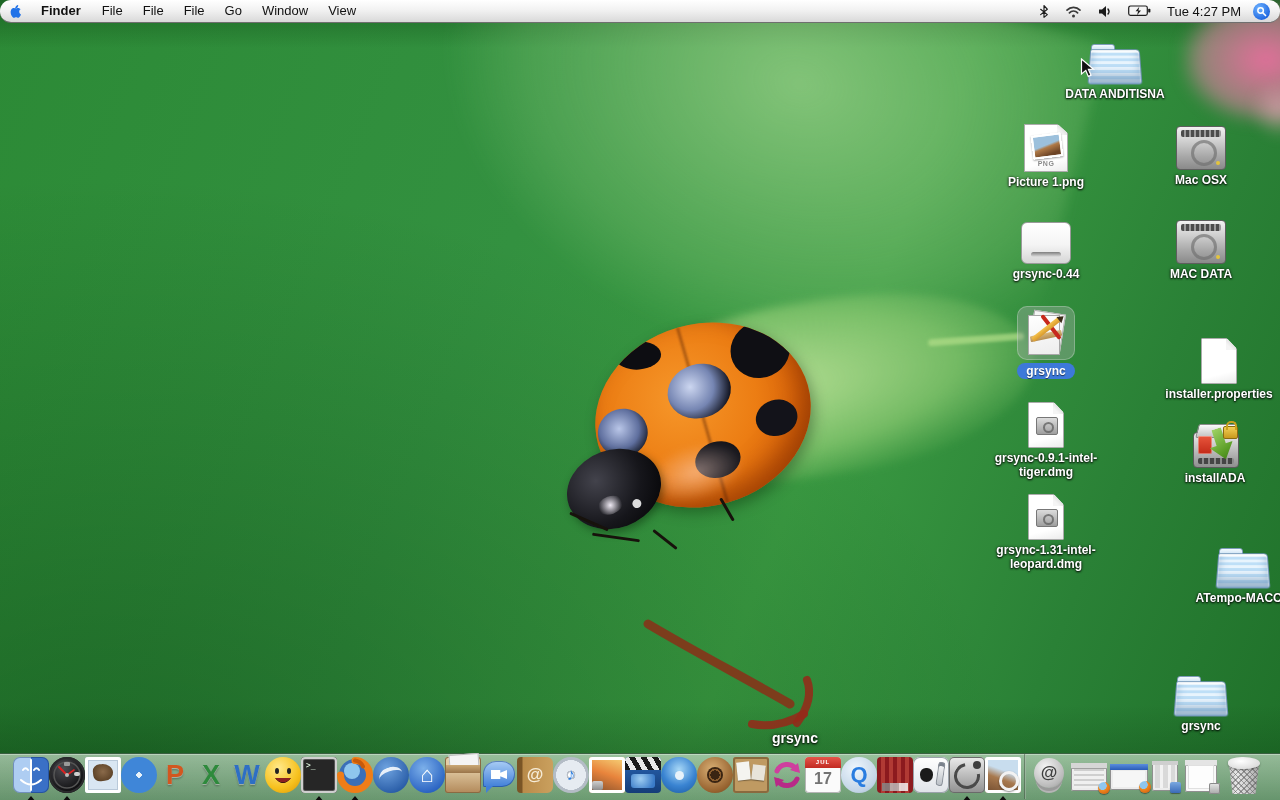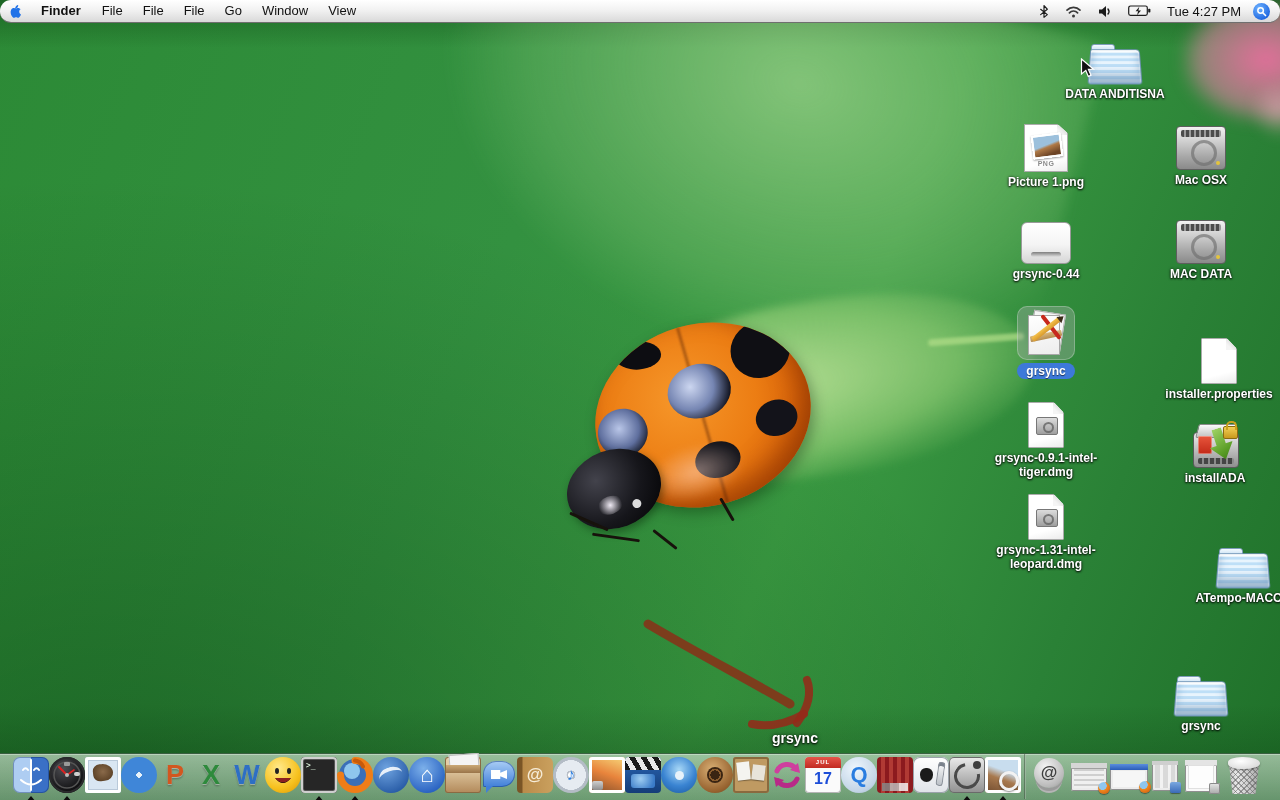--- a/index.html
+++ b/index.html
@@ -225,21 +225,21 @@
   .dk-garage{border-radius:50%;background:radial-gradient(circle at 42% 35%,#d9af74,#96622f 70%,#6a4420);}
   .dk-garage::after{content:"";position:absolute;left:50%;top:50%;width:16px;height:16px;margin:-8px;border-radius:50%;
     background:radial-gradient(circle,#3a2412 0 40%,#8a5c2e 41% 55%,#3a2412 56%);}
   .dk-iweb{border-radius:3px;background:#bf9a62;box-shadow:inset 0 0 0 2px #8a6a3e;}
   .dk-iweb::before{content:"";position:absolute;left:4px;top:5px;width:13px;height:18px;background:#f4f4f0;transform:rotate(-6deg);box-shadow:0 1px 1px rgba(0,0,0,.4);}
   .dk-iweb::after{content:"";position:absolute;right:4px;top:8px;width:13px;height:15px;background:#e8e4da;transform:rotate(7deg);box-shadow:0 1px 1px rgba(0,0,0,.4);}
   .dk-ical{border-radius:4px;background:#fbfbfb;box-shadow:inset 0 0 0 1px #b5b5b5;overflow:hidden;
     display:flex;flex-direction:column;align-items:center;}
   .dk-ical .cal-head{width:100%;height:11px;background:linear-gradient(#e5554a,#c22a22);color:#fff;
     font-size:6px;font-weight:700;text-align:center;line-height:11px;letter-spacing:1px;}
-  .dk-ical .cal-day{font-size:16px;font-weight:700;color:#1d4ed8;line-height:22px;}
+  .dk-ical .cal-day{font-size:16px;font-weight:700;color:#737373;line-height:22px;}
   .dk-qt{border-radius:50%;background:radial-gradient(circle at 40% 32%,#eef6fd,#c2d4e6 70%,#9ab0c6);
     display:flex;align-items:center;justify-content:center;color:#2a7de0;font-size:22px;font-weight:800;}
   .dk-pbooth{border-radius:4px;overflow:hidden;
     background:repeating-linear-gradient(90deg,#8c1a1e 0 4px,#b13a34 4px 8px);}
   .dk-pbooth::after{content:"";position:absolute;left:5px;bottom:2px;width:26px;height:8px;background:#f2f2f2;
     box-shadow:inset 8px 0 0 #888, inset 17px 0 0 #bbb;opacity:.85;}
   .dk-frontrow{border-radius:7px;background:linear-gradient(180deg,#ffffff,#dfe3e8);box-shadow:inset 0 0 0 1px #9aa2aa;}
   .dk-frontrow::before{content:"";position:absolute;left:7px;top:11px;width:13px;height:14px;border-radius:45% 45% 50% 50%;background:#1a1a1a;}
   .dk-frontrow::after{content:"";position:absolute;right:5px;top:5px;width:7px;height:24px;border-radius:3px;
     background:linear-gradient(#fdfdfd,#b9bfc6);box-shadow:inset 0 0 0 1px #8a9099, inset 0 4px 0 #7a828c;transform:rotate(8deg);}

